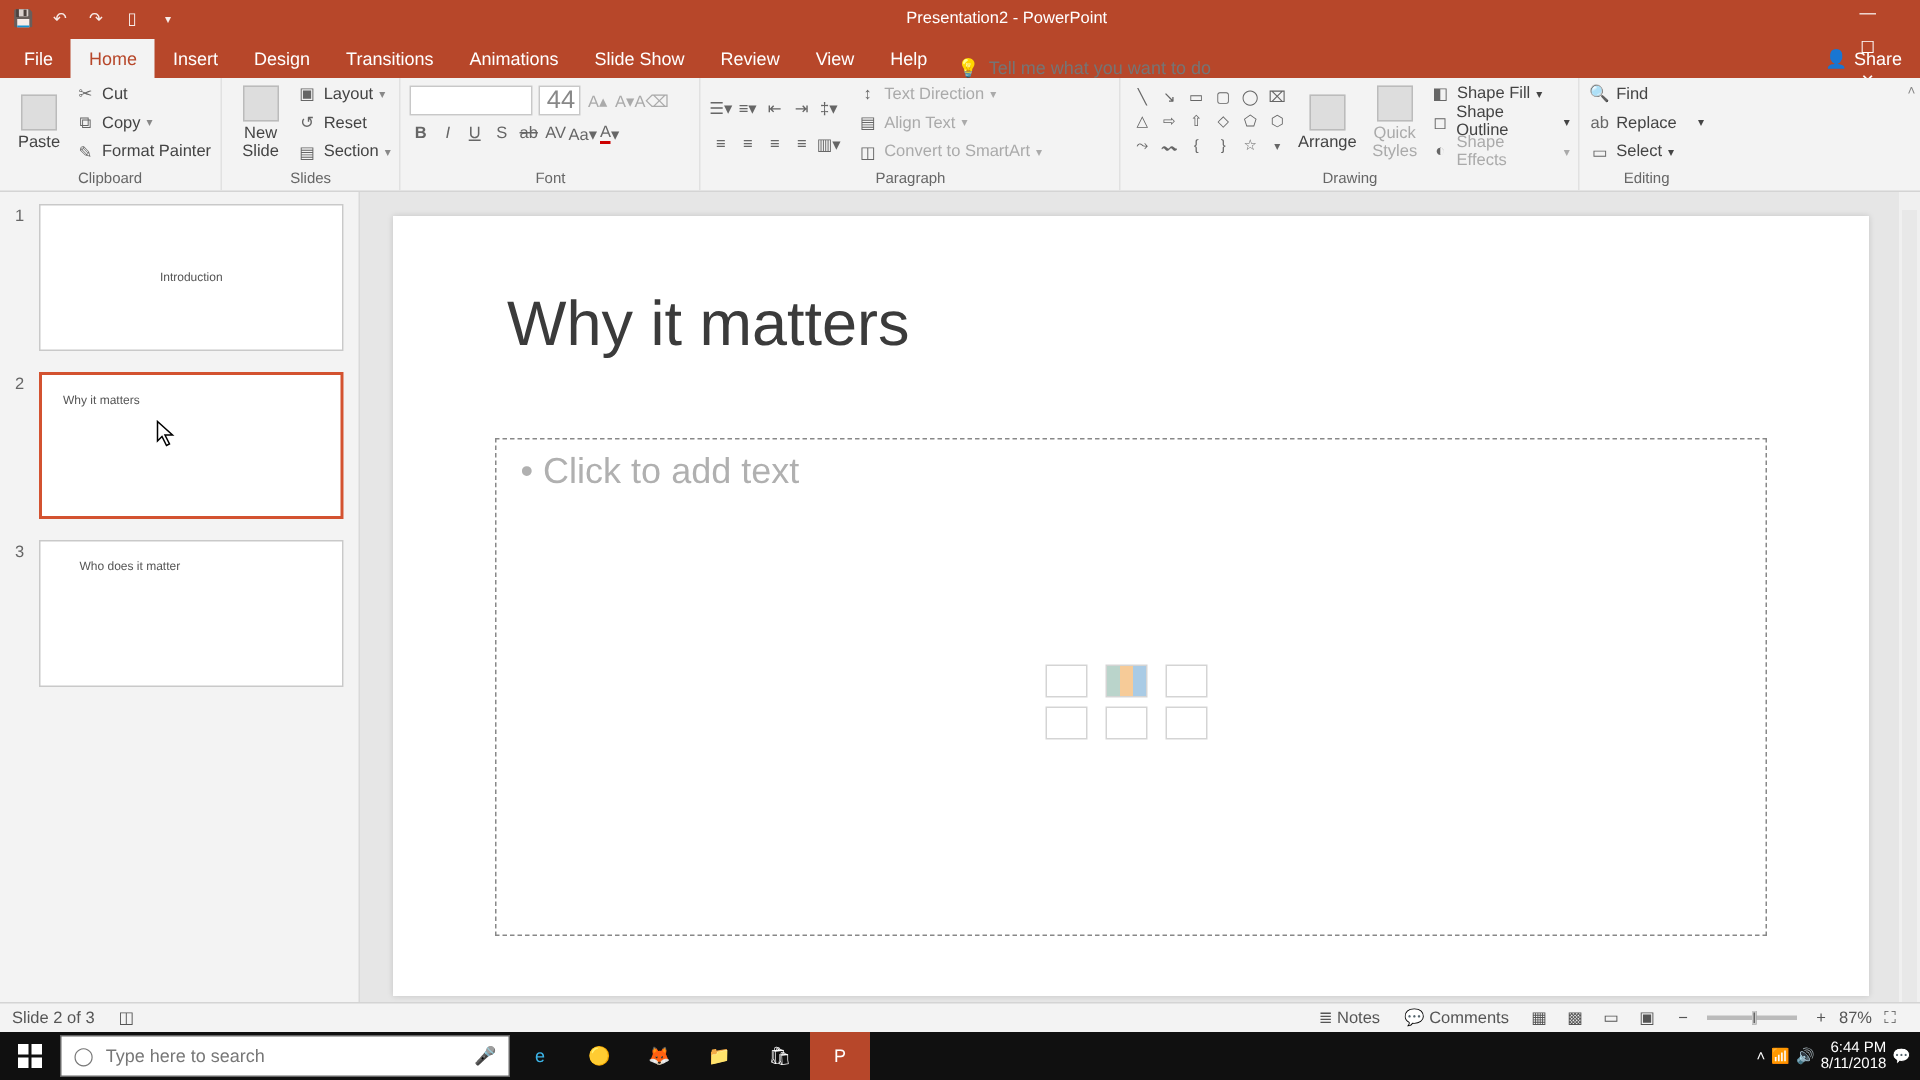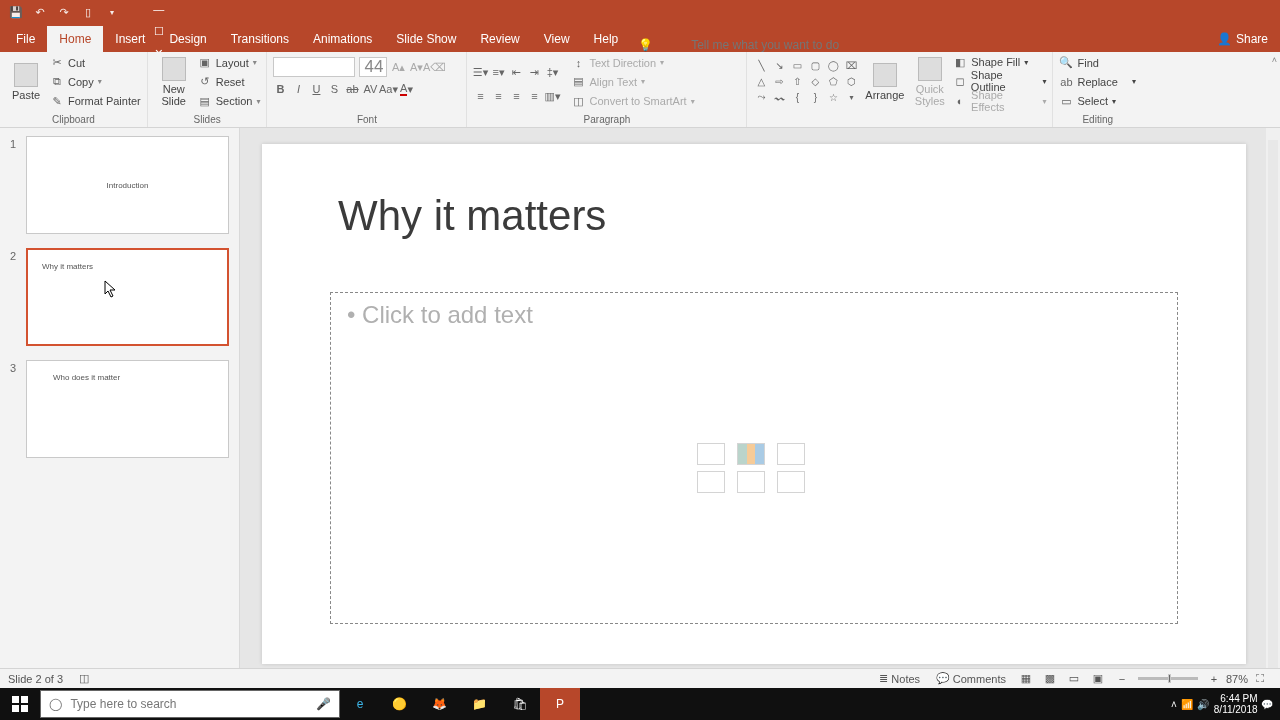--- a/index.html
+++ b/index.html
@@ -13,21 +13,21 @@
 .titlebar .winbtns { display: flex; align-items: center; gap: 2px; padding-right: 4px; flex-direction: column; }
 .titlebar .signin { background: #fff; color: #555; padding: 1px 10px; font-size: 11px; margin-right: 8px; }
 .titlebar .win-btn { width: 30px; height: 20px; display: flex; align-items: center; justify-content: center; color: #fff; }
 
 
 .ribbon-tabs { height: 28px; background: #B7472A; display: flex; align-items: flex-end; color: #fff; font-size: 12px; padding-left: 4px; }
 .ribbon-tab { padding: 6px 12px 6px; cursor: pointer; text-align: center; }
 .ribbon-tab.file { background: transparent; }
 .ribbon-tab.active { background: #f3f3f3; color: #B7472A; }
 .tellme { display: flex; align-items: center; gap: 6px; margin-left: 8px; color: #eee; }
-.tellme input { background: transparent; border: none; color: #eee; font-size: 12px; width: 180px; text-align: right; }
+.tellme input { background: transparent; border: none; color: #eee; font-size: 12px; width: 180px; }
 .share { margin-left: auto; padding: 6px 12px; display: flex; align-items: center; gap: 4px; }
 
 
 .ribbon { height: 76px; background: #f3f3f3; border-bottom: 1px solid #d4d4d4; display: flex; font-size: 11px; color: #444; position: relative; }
 .group { display: flex; flex-direction: column; border-right: 1px solid #e1e1e1; padding: 2px 6px 0; }
 .group-body { flex: 1; display: flex; align-items: flex-start; gap: 4px; }
 .group-label { text-align: center; font-size: 10px; color: #666; padding: 1px 0 2px; position: relative; }
 .bigbtn { display: flex; flex-direction: column; align-items: center; justify-content: center; width: 40px; height: 56px; gap: 2px; }
 .bigbtn .ico { width: 24px; height: 24px; background: #ddd; border: 1px solid #bbb; }
 .col { display: flex; flex-direction: column; gap: 2px; justify-content: center; height: 56px; }
@@ -78,20 +78,21 @@
 <body>
 
 <div class="titlebar">
   <div class="qat">
     <span class="qat-btn">💾</span>
     <span class="qat-btn">↶</span>
     <span class="qat-btn">↷</span>
     <span class="qat-btn">▯</span>
     <span class="qat-btn" style="font-size:8px">▾</span>
   </div>
+  <div class="title">Presentation2 - PowerPoint</div>
   <div class="winbtns">
     <span class="signin">Sign in</span>
     <span class="win-btn">▭</span>
     <span class="win-btn">—</span>
     <span class="win-btn">☐</span>
     <span class="win-btn">✕</span>
   </div>
 </div>
 
 <div class="ribbon-tabs">
@@ -282,20 +283,21 @@
             <span>Shape Outline</span>
             <span style="font-size:8px">▾</span>
           </div>
         <div class="row dim">
             <span class="smico">◐</span>
             <span>Shape Effects</span>
             <span style="font-size:8px">▾</span>
           </div>
       </div>
     </div>
+    <div class="group-label">Drawing</div>
   </div>
 
   <div class="group" style="border-right:none">
     <div class="group-body">
       <div class="col">
         <div class="row">
             <span class="smico">🔍</span>
             <span>Find</span>
           </div>
         <div class="row"><span class="smico">ab</span><span>Replace</span>&nbsp;&nbsp;<span style="font-size:8px">▾</span></div>

